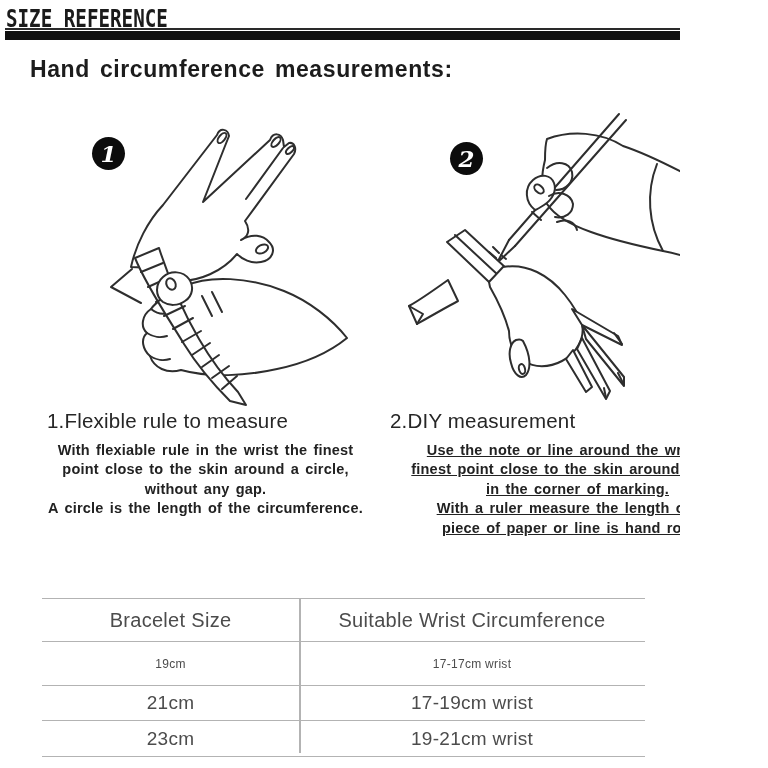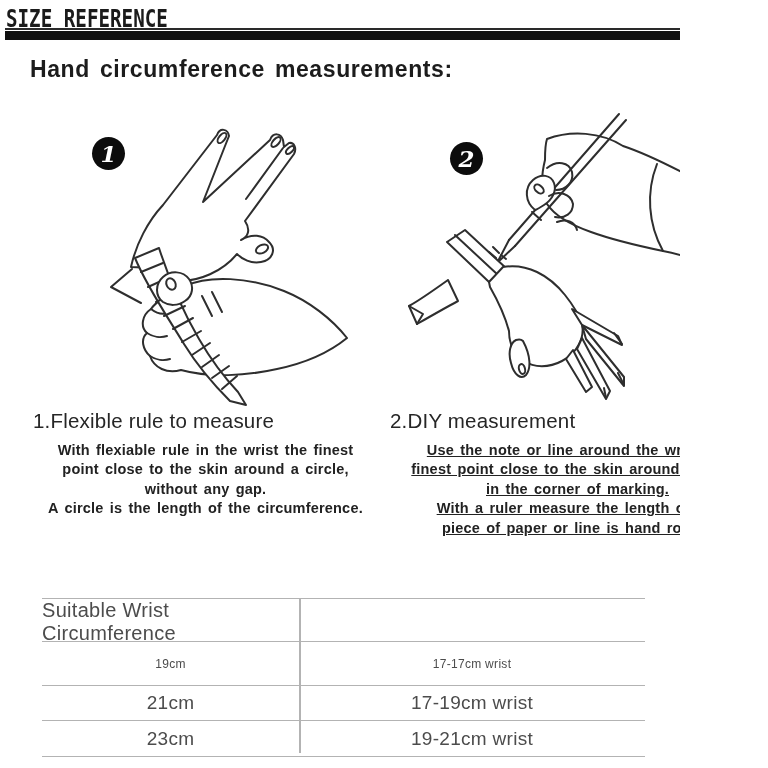--- a/index.html
+++ b/index.html
@@ -30,21 +30,21 @@
   #badge-1{left:92px;top:137px;}
   #badge-2{left:450px;top:142px;}
   .illu{position:absolute;}
   #illu-1{left:105px;top:118px;width:270px;height:292px;}
   #illu-2{left:395px;top:112px;width:330px;height:295px;}
   .step-title{
     position:absolute;top:409px;
     font-size:20.5px;font-weight:400;color:#262626;letter-spacing:0.2px;
     white-space:nowrap;
   }
-  #step-title-1{left:33px;text-align:center;}
+  #step-title-1{left:47px;text-align:center;}
   #step-title-2{left:390px;}
   .step-body{
     position:absolute;top:441px;
     font-size:14.5px;font-weight:700;color:#222222;
     line-height:19.4px;letter-spacing:0.2px;word-spacing:2px;
     white-space:pre-line;
     text-align:center;
   }
   #step-body-1{left:33px;width:345px;}
   #step-body-2{left:390px;width:375px;text-decoration:underline;}
@@ -154,20 +154,21 @@
 A circle is the length of the circumference.</div>
   <div class="step-body" id="step-body-2">Use the note or line around the wrist the
 finest point close to the skin around a circle,
 in the corner of marking.
 With a ruler measure the length of the
 piece of paper or line is hand round.</div>
 
   <div class="size-table">
     <div class="t-divider"></div>
     <div class="t-row header">
+      <div class="t-cell">Bracelet Size</div>
       <div class="t-cell">Suitable Wrist Circumference</div>
     </div>
     <div class="t-row r1">
       <div class="t-cell">19cm</div>
       <div class="t-cell">17-17cm wrist</div>
     </div>
     <div class="t-row r2">
       <div class="t-cell">21cm</div>
       <div class="t-cell">17-19cm wrist</div>
     </div>

